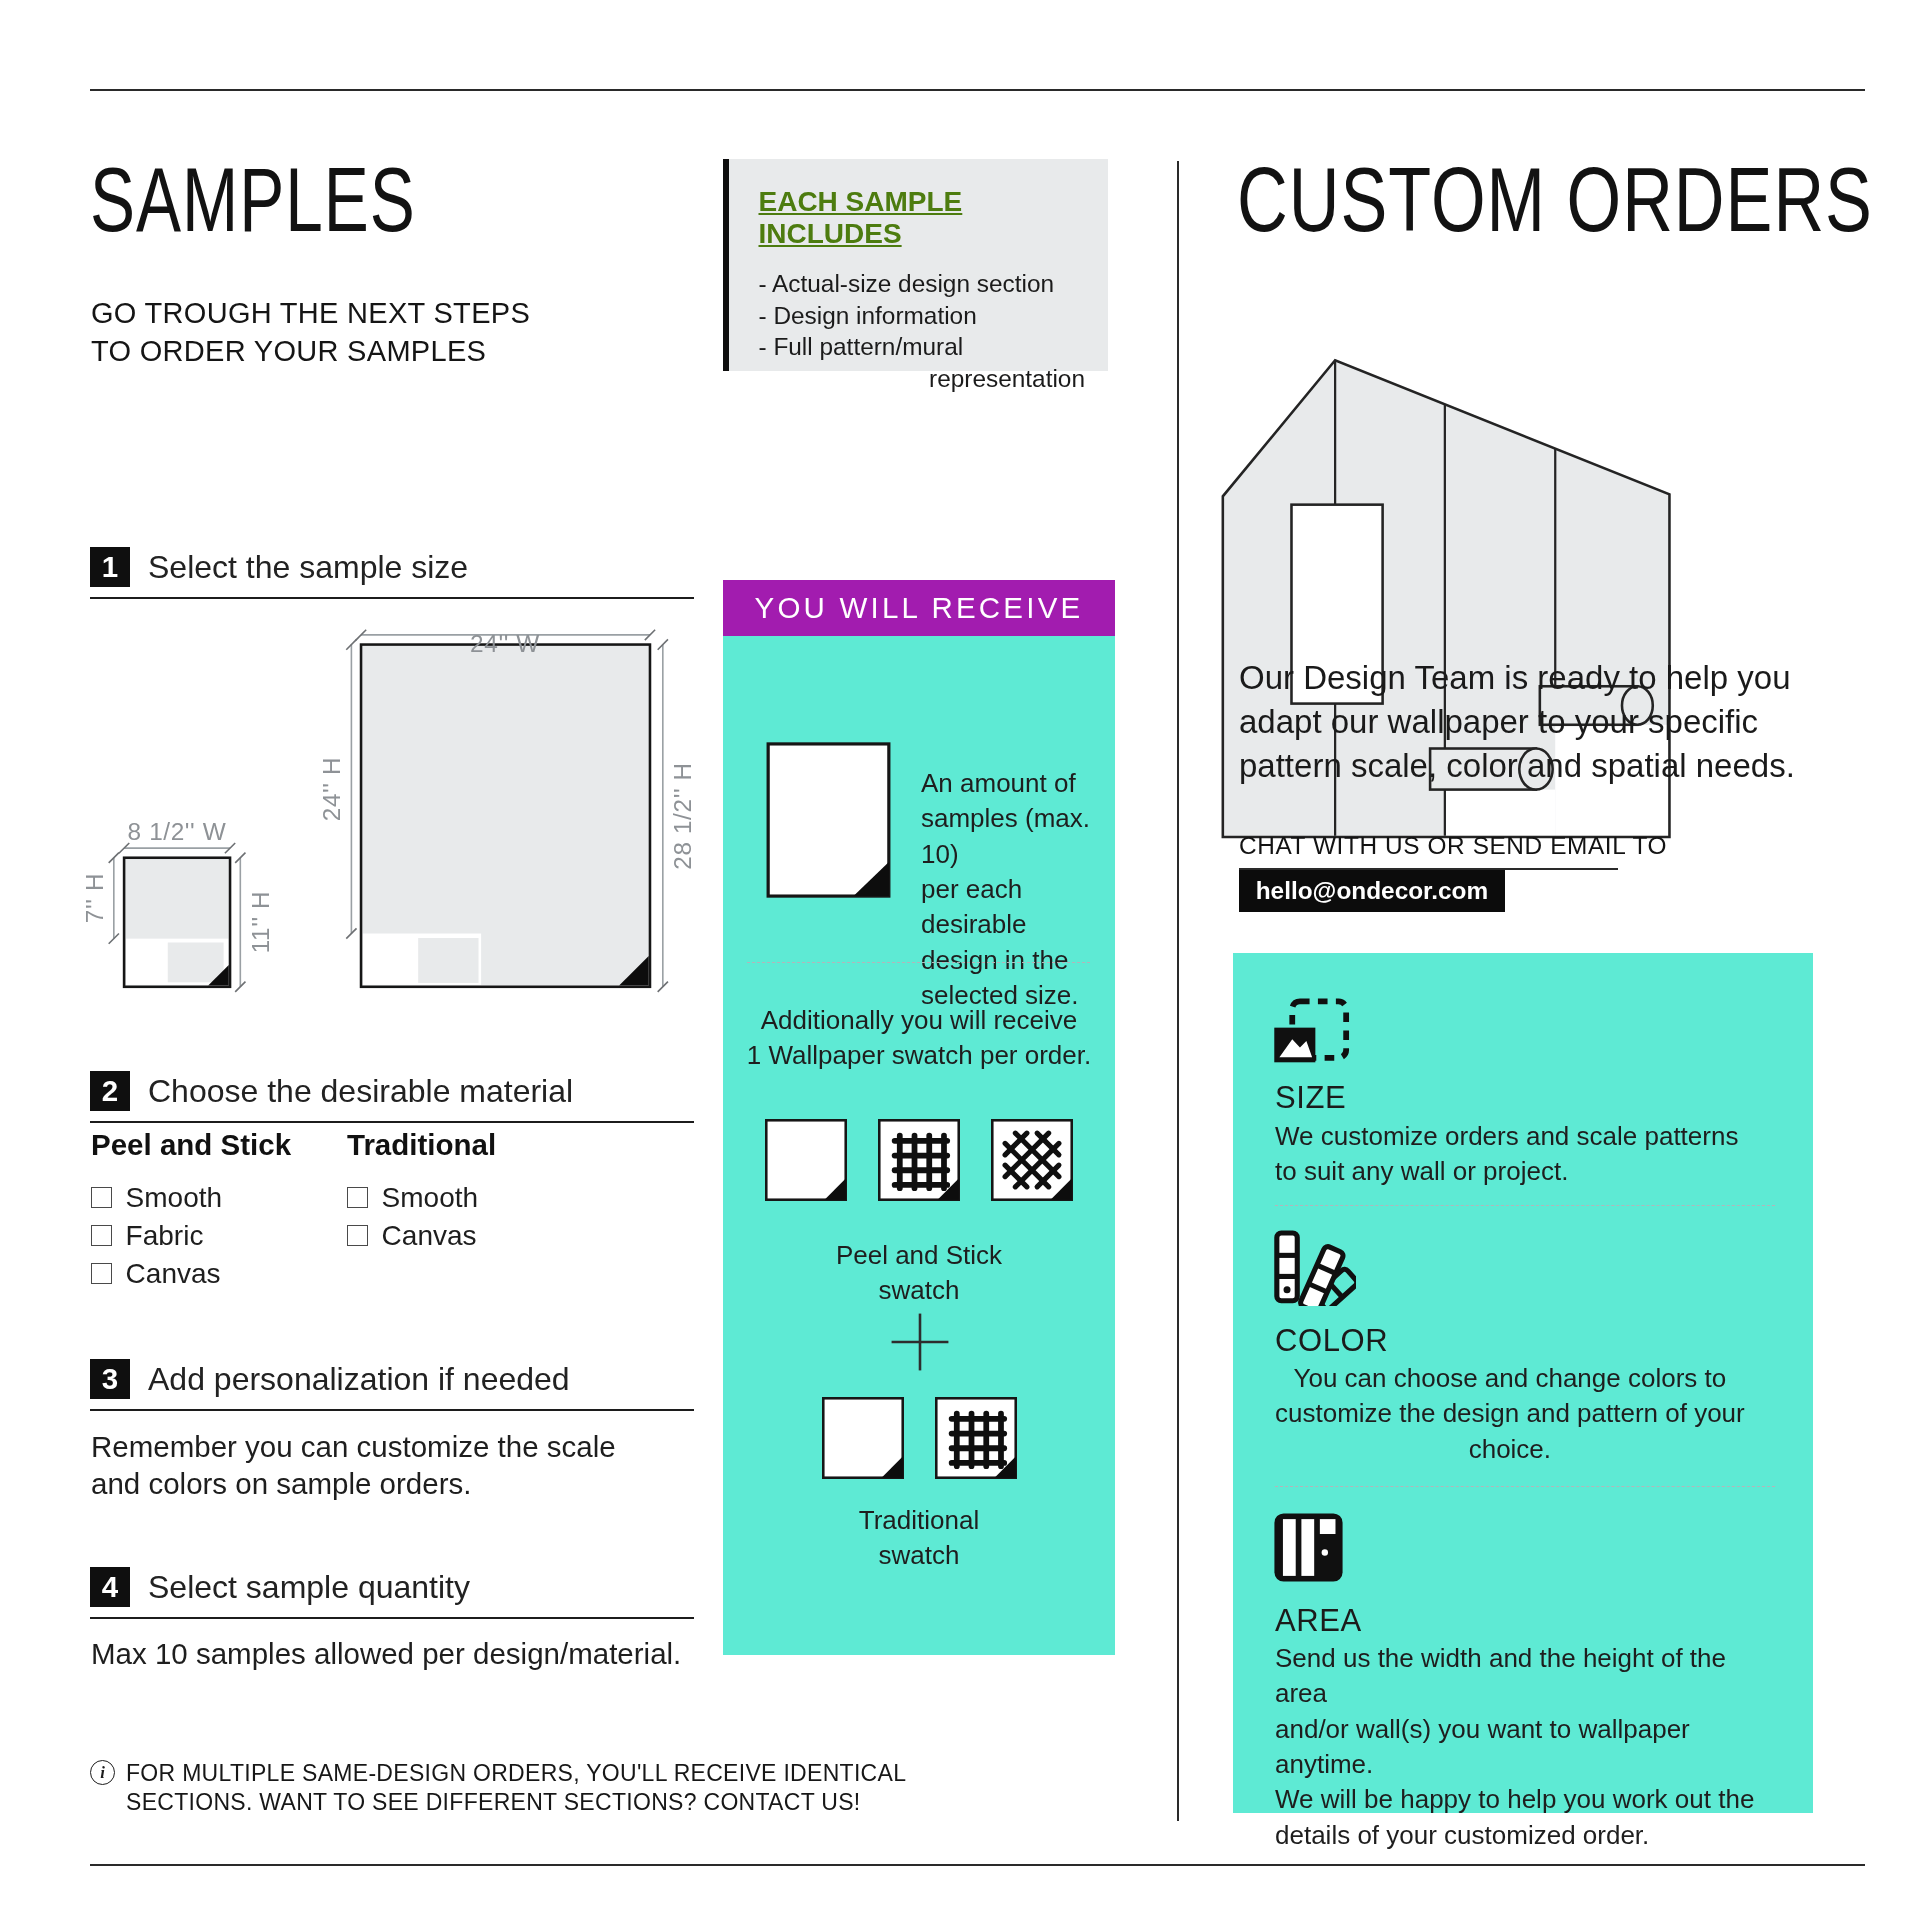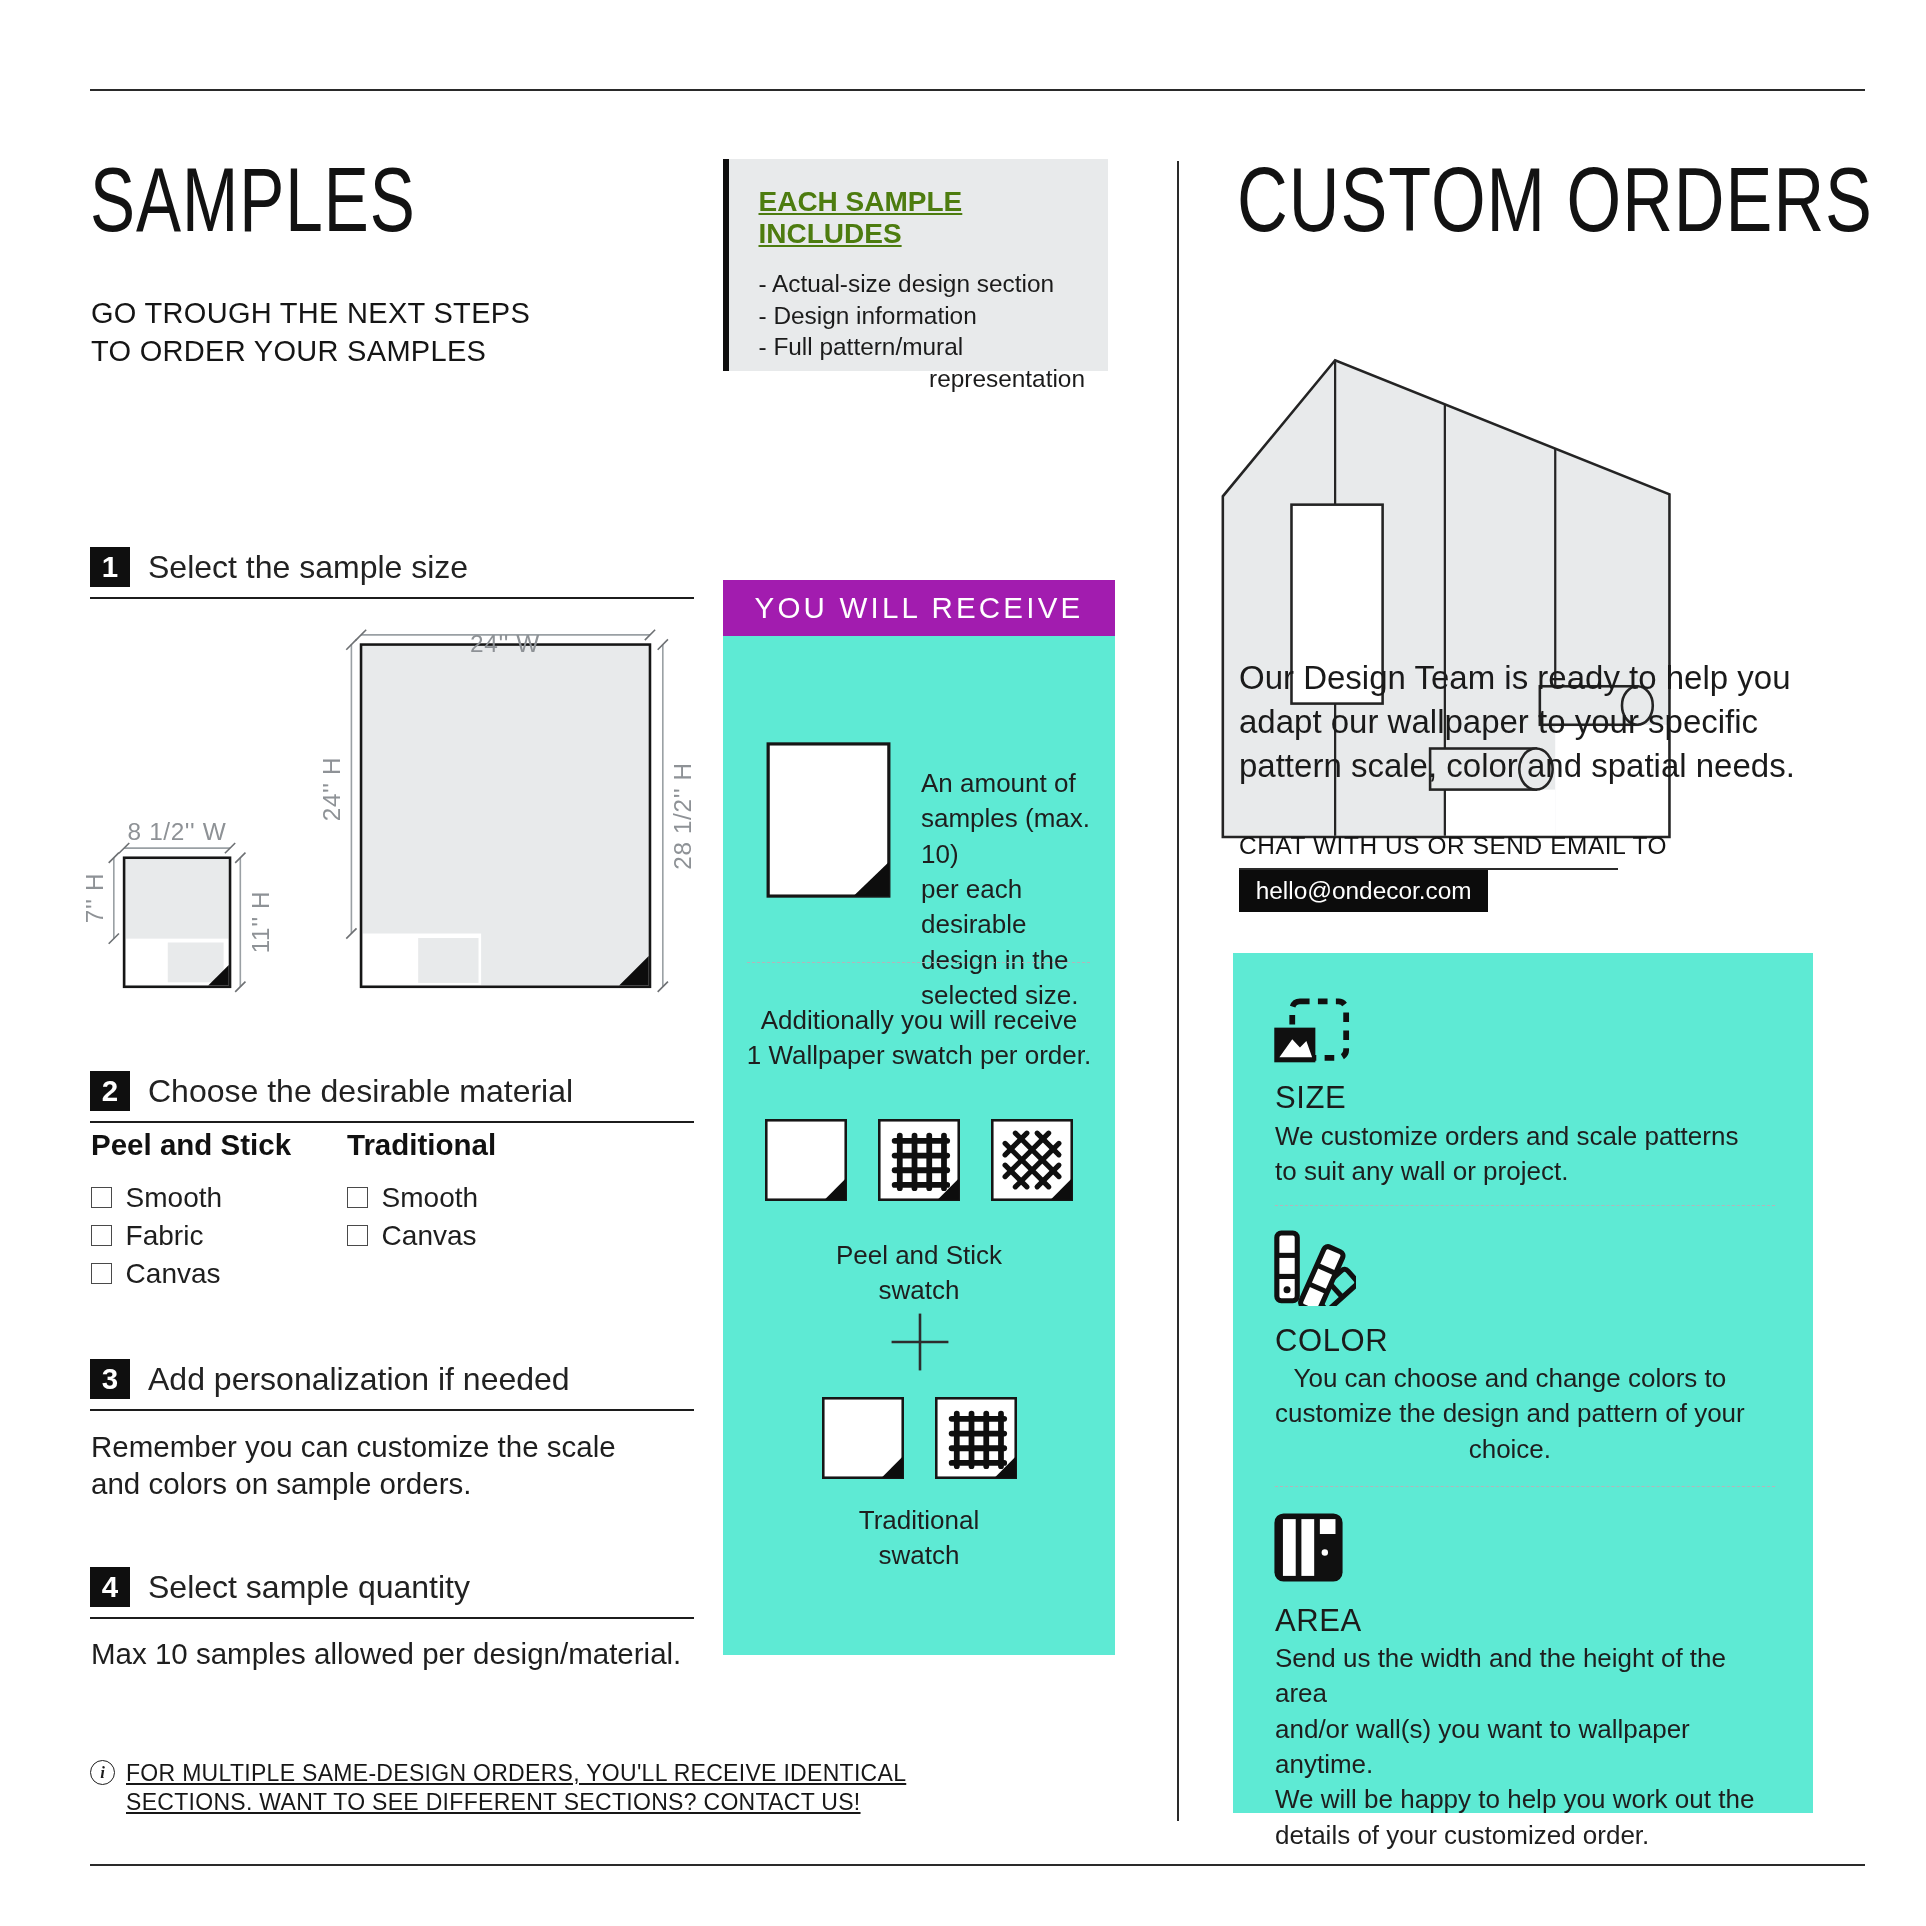--- a/index.html
+++ b/index.html
@@ -151,21 +151,21 @@
 
   <div class="step-head" style="left:90px;top:1567px;width:604px;">
     <div class="badge">4</div>
     <div class="step-title">Select sample quantity</div>
   </div>
   <div class="abs body-text" style="left:91px;top:1635px;">Max 10 samples allowed per design/material.</div>
 
   <div class="info-circle" style="left:90px;top:1760px;">
     <span>i</span>
   </div>
-  <div class="abs note-text" style="left:126px;top:1759px;text-decoration:underline;">FOR MULTIPLE SAME-DESIGN ORDERS, YOU'LL RECEIVE IDENTICAL
+  <div class="abs note-text" style="left:126px;top:1759px;">FOR MULTIPLE SAME-DESIGN ORDERS, YOU'LL RECEIVE IDENTICAL
 SECTIONS. WANT TO SEE DIFFERENT SECTIONS? CONTACT US!</div>
 
   <div class="includes" style="left:723px;top:159px;width:385px;height:212px;">
     <div class="includes-title">EACH SAMPLE INCLUDES</div>
     <div class="includes-item">- Actual-size design section</div>
     <div class="includes-item">- Design information</div>
     <div class="includes-item">- Full pattern/mural</div>
     <div class="includes-item indent">representation</div>
   </div>
 
@@ -278,21 +278,21 @@
     <rect x="332" y="621" width="165" height="64" fill="#e8eaeb" stroke="#242424" stroke-width="4"></rect>
     <ellipse cx="497" cy="653" rx="26" ry="32" fill="#e8eaeb" stroke="#242424" stroke-width="4"></ellipse>
   </svg>
 
   <div class="abs intro" style="left:1239px;top:656px;">Our Design Team is ready to help you
 adapt our wallpaper to your specific
 pattern scale, color and spatial needs.</div>
 
   <div class="abs chat-label" style="left:1239px;top:832px;">CHAT WITH US OR SEND EMAIL TO</div>
   <div class="hrule" style="left:1239px;top:868px;width:379px;"></div>
-  <div class="email-box" style="left:1239px;top:870px;">
+  <div class="email-box" style="left:1239px;top:870px;font-weight:bold;">
     <span>hello@ondecor.com</span>
   </div>
 
   <div class="panel" style="left:1233px;top:953px;width:580px;height:860px;">
 
     <svg width="77" height="67" viewBox="0 0 120 104" style="position:absolute;left:40px;top:45px;">
       <rect x="30" y="5" width="84" height="88" rx="12" fill="none" stroke="#101010" stroke-width="9" stroke-dasharray="15 13"></rect>
       <rect x="2" y="46" width="64" height="54" fill="#101010"></rect>
       <path d="M10,92 L30,64 L42,77 L52,67 L61,92 Z" fill="#ffffff"></path>
     </svg>

